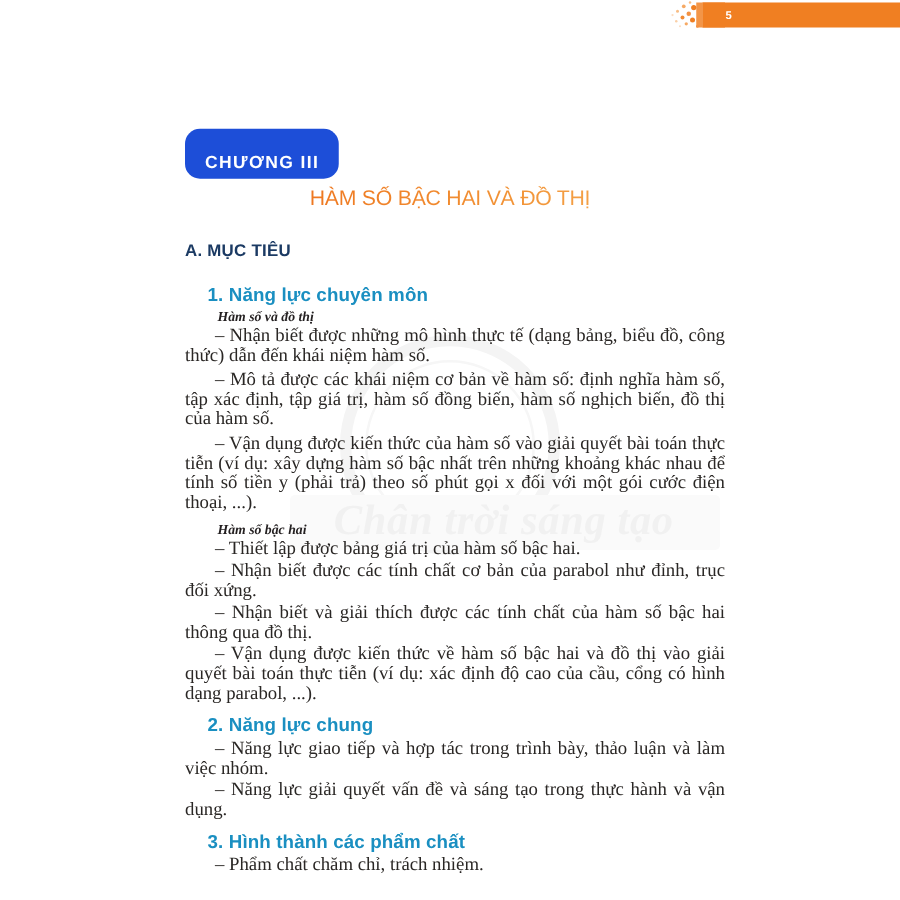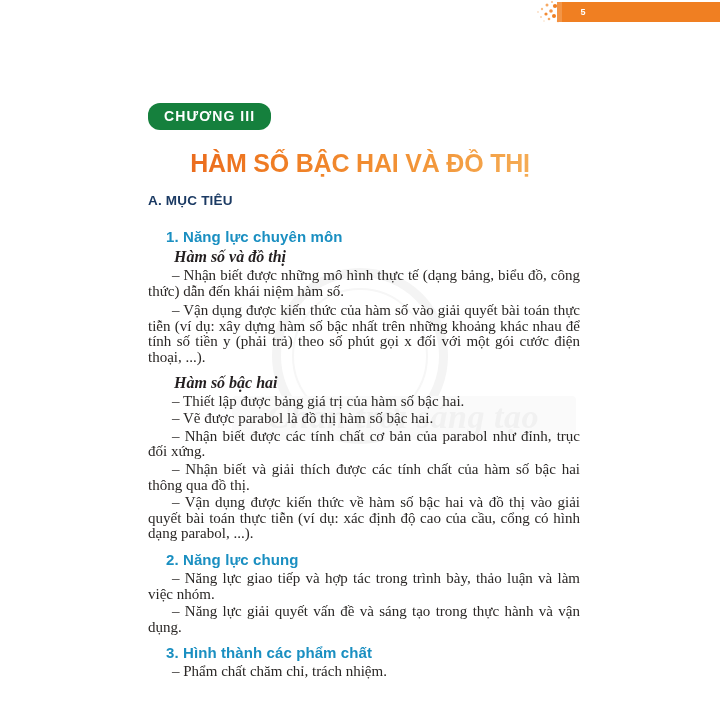--- a/index.html
+++ b/index.html
@@ -111,40 +111,40 @@
     left: 0;
     top: 0;
     width: 720px;
     z-index: 2;
   }
 
   .chapter-badge {
     position: absolute;
     left: 148px;
     top: 103px;
-    padding: 5px 16px 6px 16px;
-    background: #15803d;
+    padding: 18px 16px 6px 16px;
+    background: #1d4ed8;
     border-radius: 12px;
     font-family: "Liberation Sans", sans-serif;
     font-size: 14px;
     font-weight: bold;
     color: #ffffff;
     letter-spacing: 1.1px;
     white-space: nowrap;
   }
 
   .chapter-title {
     position: absolute;
     left: 140px;
     top: 149px;
     width: 440px;
     text-align: center;
     font-family: "Liberation Sans", sans-serif;
-    font-size: 25px;
-    font-weight: bold;
+    font-size: 17px;
+    font-weight: normal;
     letter-spacing: -0.2px;
     white-space: nowrap;
     background: linear-gradient(100deg, #E8621B 0%, #EF7C23 30%, #F29437 62%, #F6B661 100%);
     -webkit-background-clip: text;
     background-clip: text;
     color: transparent;
     -webkit-text-fill-color: transparent;
   }
 
   .section-a {
@@ -172,21 +172,21 @@
     color: #1a8fc1;
     margin: 0 0 3px 18px;
     letter-spacing: 0.1px;
   }
   .h-num.spaced { margin-top: 9px; }
 
   .h-ital {
     font-family: "Liberation Serif", serif;
     font-style: italic;
     font-weight: bold;
-    font-size: 16px;
+    font-size: 11px;
     color: #231f20;
     margin: 0 0 2px 26px;
   }
   .h-ital.spaced { margin-top: 8px; }
 
   .para {
     font-family: "Liberation Serif", serif;
     font-size: 15px;
     line-height: 15.6px;
     color: #2a2725;
@@ -234,25 +234,25 @@
   <div class="chapter-title">HÀM SỐ BẬC HAI VÀ ĐỒ THỊ</div>
 
   <div class="section-a">A. MỤC TIÊU</div>
 
   <div class="body-block">
 
     <div class="h-num">1. Năng lực chuyên môn</div>
 
     <div class="h-ital">Hàm số và đồ thị</div>
     <p class="para">– Nhận biết được những mô hình thực tế (dạng bảng, biểu đồ, công thức) dẫn đến khái niệm hàm số.</p>
+    <p class="para">– Mô tả được các khái niệm cơ bản về hàm số: định nghĩa hàm số, tập xác định, tập giá trị, hàm số đồng biến, hàm số nghịch biến, đồ thị của hàm số.</p>
     <p class="para">– Vận dụng được kiến thức của hàm số vào giải quyết bài toán thực tiễn (ví dụ: xây dựng hàm số bậc nhất trên những khoảng khác nhau để tính số tiền y (phải trả) theo số phút gọi x đối với một gói cước điện thoại, ...).</p>
 
     <div class="h-ital spaced">Hàm số bậc hai</div>
     <p class="para tight">– Thiết lập được bảng giá trị của hàm số bậc hai.</p>
-    <p class="para tight">– Vẽ được parabol là đồ thị hàm số bậc hai.</p>
     <p class="para tight">– Nhận biết được các tính chất cơ bản của parabol như đỉnh, trục đối xứng.</p>
     <p class="para tight">– Nhận biết và giải thích được các tính chất của hàm số bậc hai thông qua đồ thị.</p>
     <p class="para">– Vận dụng được kiến thức về hàm số bậc hai và đồ thị vào giải quyết bài toán thực tiễn (ví dụ: xác định độ cao của cầu, cổng có hình dạng parabol, ...).</p>
 
     <div class="h-num spaced">2. Năng lực chung</div>
     <p class="para tight">– Năng lực giao tiếp và hợp tác trong trình bày, thảo luận và làm việc nhóm.</p>
     <p class="para tight">– Năng lực giải quyết vấn đề và sáng tạo trong thực hành và vận dụng.</p>
 
     <div class="h-num spaced">3. Hình thành các phẩm chất</div>
     <p class="para tight">– Phẩm chất chăm chỉ, trách nhiệm.</p>

